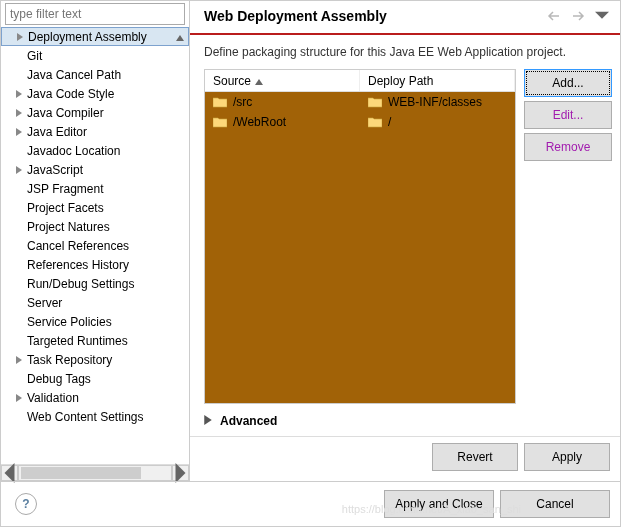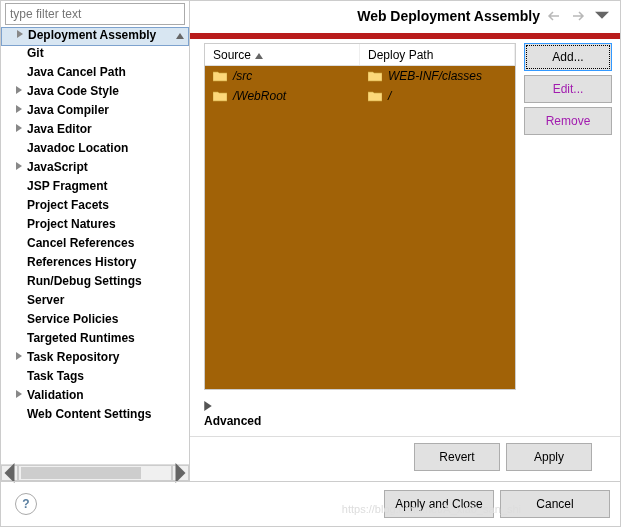--- a/index.html
+++ b/index.html
@@ -2,52 +2,52 @@
 <html><head>
 <meta charset="utf-8">
 <style>
 * { box-sizing: border-box; margin: 0; padding: 0; font-family: "Segoe UI", Tahoma, sans-serif; font-size: 12px; }
 body { background: #fff; width: 621px; height: 527px; overflow: hidden; border: 1px solid #ccc; display: flex; flex-direction: column; }
 .main-area { display: flex; flex: 1; min-height: 0; }
 .left-panel { width: 189px; border-right: 1px solid #ccc; display: flex; flex-direction: column; }
 .filter-box { height: 22px; margin: 2px 4px 0 4px; }
 .filter-box input { width: 100%; height: 100%; border: 1px solid #aaa; padding: 9px 4px; font-size: 12px; color: #888; }
 .tree { flex: 1; overflow: hidden; padding-top: 2px; }
-.tree-item { display: flex; align-items: flex-start; height: 19px; padding-left: 12px; cursor: pointer; white-space: nowrap; font-weight: bold; }
+.tree-item { display: flex; align-items: center; height: 19px; padding-left: 12px; cursor: pointer; white-space: nowrap; }
 .tree-item.selected { background: #d8e6f2; border: 1px solid #7da2ce; }
 .tree-item .expander { width: 12px; height: 12px; margin-right: 2px; display: inline-flex; align-items: center; justify-content: center; }
 .tree-item .expander svg { width: 8px; height: 8px; }
 .tree-item .label { color: #000; }
 .hscroll { display: flex; border-top: 1px solid #ddd; height: 17px; }
 .hscroll .arrow { width: 17px; background: #f0f0f0; border: 1px solid #ccc; display:flex; align-items:center; justify-content:center; }
 .hscroll .track { flex: 1; background: #f0f0f0; border: 1px solid #ccc; position: relative; }
 .hscroll .thumb { position:absolute; left:2px; top:1px; height: 12px; width: 120px; background: #cdcdcd; }
 .right-panel { flex: 1; display: flex; flex-direction: column; }
-.header { display: flex; align-items: center; padding: 6px 8px 8px 14px; border-bottom: 6px solid #b91c1c; text-align: right; }
+.header { display: flex; align-items: center; padding: 6px 8px 8px 14px; border-bottom: 2px solid #b91c1c; }
 .header-title { font-size: 14px; font-weight: bold; flex: 1; }
 .nav-btn { width: 20px; height: 18px; margin-left: 4px; display: inline-flex; align-items: center; justify-content: center; cursor: pointer; }
 .nav-btn svg { width: 14px; height: 12px; }
 .desc { padding: 10px 14px 6px 14px; color: #333; }
 .deploy-body { display: flex; padding: 4px 8px 4px 14px; flex: 1; min-height: 0; }
 .table-wrap { flex: 1; border: 1px solid #ccc; display: flex; flex-direction: column; background: #a16207; }
 .thead { display: flex; border-bottom: 1px solid #ddd; background: #fff; height: 22px; }
 .th { flex: 1; padding: 3px 8px; border-right: 1px solid #eee; display:flex; align-items:center; }
 .th .sort { margin-left: 4px; }
 .tbody { flex: 1; }
-.trow { display: flex; height: 20px; align-items: center; font-style: italic; }
+.trow { display: flex; height: 20px; align-items: center; }
 .tcell { flex: 1; display: flex; align-items: center; padding: 0 8px; }
 .folder-icon { width: 14px; height: 12px; margin-right: 6px; }
 .side-buttons { width: 88px; margin-left: 8px; display: flex; flex-direction: column; gap: 4px; }
 .btn { height: 28px; border: 1px solid #adadad; background: #e1e1e1; cursor: pointer; display:flex; align-items:center; justify-content:center; }
 .btn.focused { outline: 1px dotted #000; outline-offset: -3px; border-color: #3399ff; }
 .btn.disabled { color: #a21caf; cursor: default; }
-.advanced { padding: 6px 14px 8px 14px; display: flex; align-items: flex-start; cursor: pointer; flex-direction: column; }
+.advanced { padding: 6px 14px 8px 14px; display: flex; align-items: center; cursor: pointer; }
 .advanced .exp { width: 10px; margin-right: 6px; }
 .advanced .label { font-weight: bold; }
-.panel-footer { display: flex; justify-content: flex-end; gap: 6px; padding: 6px 28px 10px 10px; border-top: 1px solid #ddd; }
+.panel-footer { display: flex; justify-content: flex-end; gap: 6px; padding: 6px 10px 10px 10px; border-top: 1px solid #ddd; }
 .panel-footer .btn, .dialog-footer .btn { width: 86px; }
 .dialog-footer { display: flex; align-items: center; padding: 8px 10px; border-top: 1px solid #ccc; }
 .help-icon { width: 22px; height: 22px; border: 1px solid #aaa; border-radius: 50%; display:flex; align-items:center; justify-content:center; color:#5a7fa0; font-weight:bold; margin-left:4px; cursor:pointer; }
 .dialog-footer .spacer { flex: 1; }
 .dialog-footer .btn { width: 110px; }
 .watermark { position: fixed; right: 100px; bottom: 12px; color: #ddd; font-size: 11px; pointer-events: none; }
 </style>
 </head>
 <body>
 
@@ -151,21 +151,21 @@
         <div class="tree-item">
           <span class="expander">
             <svg viewBox="0 0 6 8">
               <polygon points="0,0 6,4 0,8" fill="#888"></polygon>
             </svg>
           </span>
           <span class="label">Task Repository</span>
         </div>
         <div class="tree-item">
           <span class="expander"></span>
-          <span class="label">Task Tags</span>
+          <span class="label">Debug Tags</span>
         </div>
         <div class="tree-item">
           <span class="expander">
             <svg viewBox="0 0 6 8">
               <polygon points="0,0 6,4 0,8" fill="#888"></polygon>
             </svg>
           </span>
           <span class="label">Validation</span>
         </div>
         <div class="tree-item">
@@ -203,20 +203,21 @@
             <path d="M8 2 L12 6 L8 10 M12 6 H2" stroke="#b8b8b8" stroke-width="1.5" fill="none"></path>
           </svg>
       </div>
       <div class="nav-btn">
         <svg viewBox="0 0 10 6">
             <polygon points="0,0 10,0 5,5" fill="#666"></polygon>
           </svg>
       </div>
     </div>
 
+    <div class="desc">Define packaging structure for this Java EE Web Application project.</div>
 
     <div class="deploy-body">
       <div class="table-wrap">
         <div class="thead">
           <div class="th">
             <span>Source</span>
             <span class="sort">
               <svg width="8" height="6" viewBox="0 0 8 6">
                   <polygon points="4,0 8,6 0,6" fill="#666"></polygon>
                 </svg>

